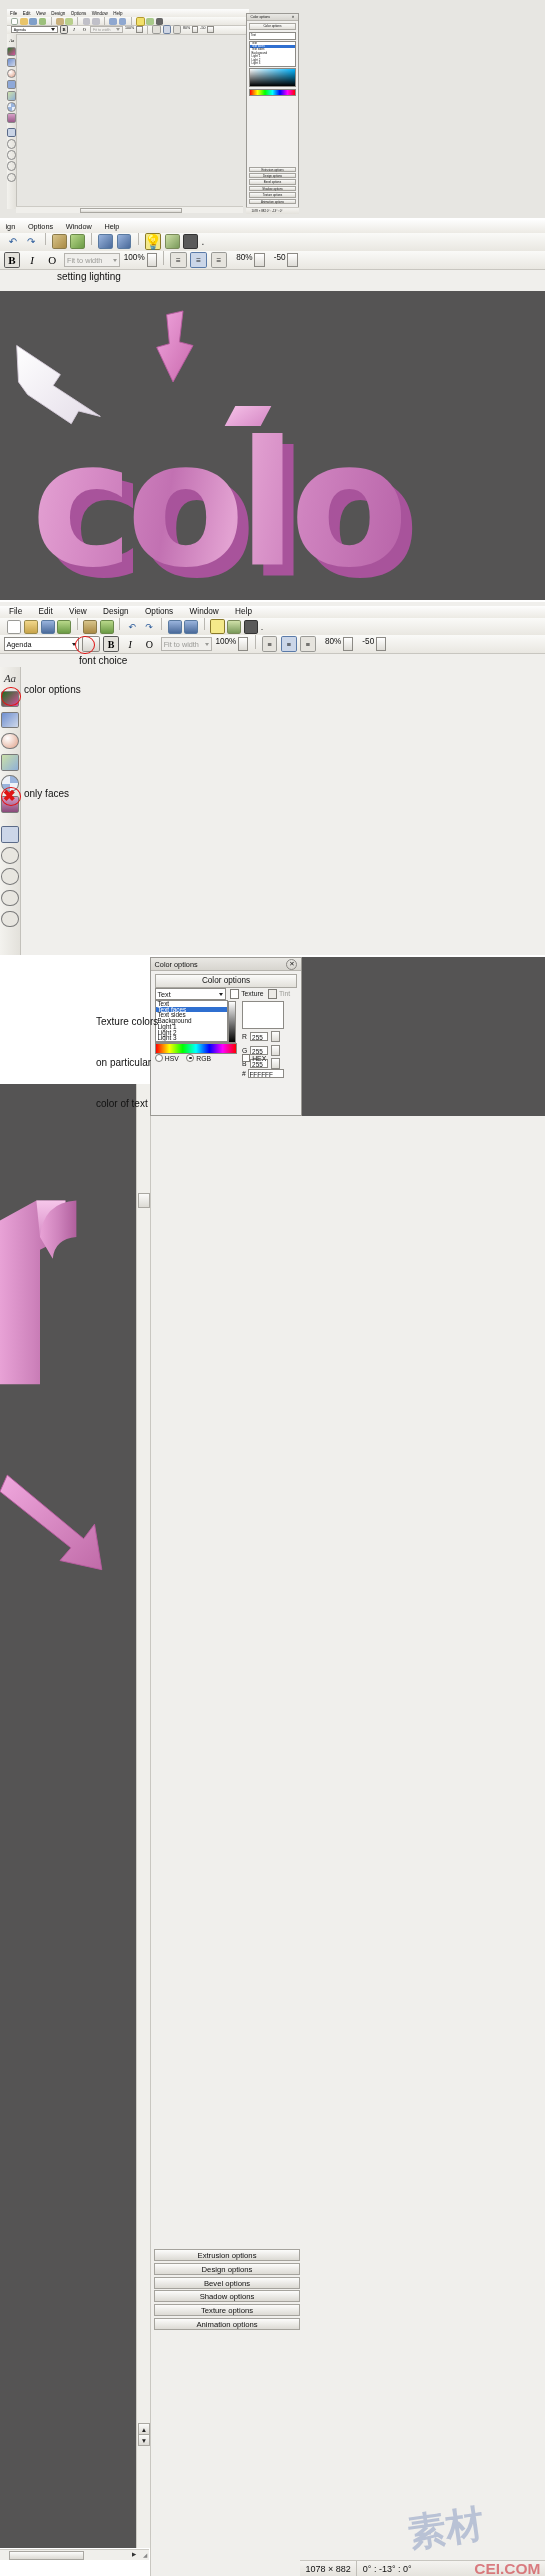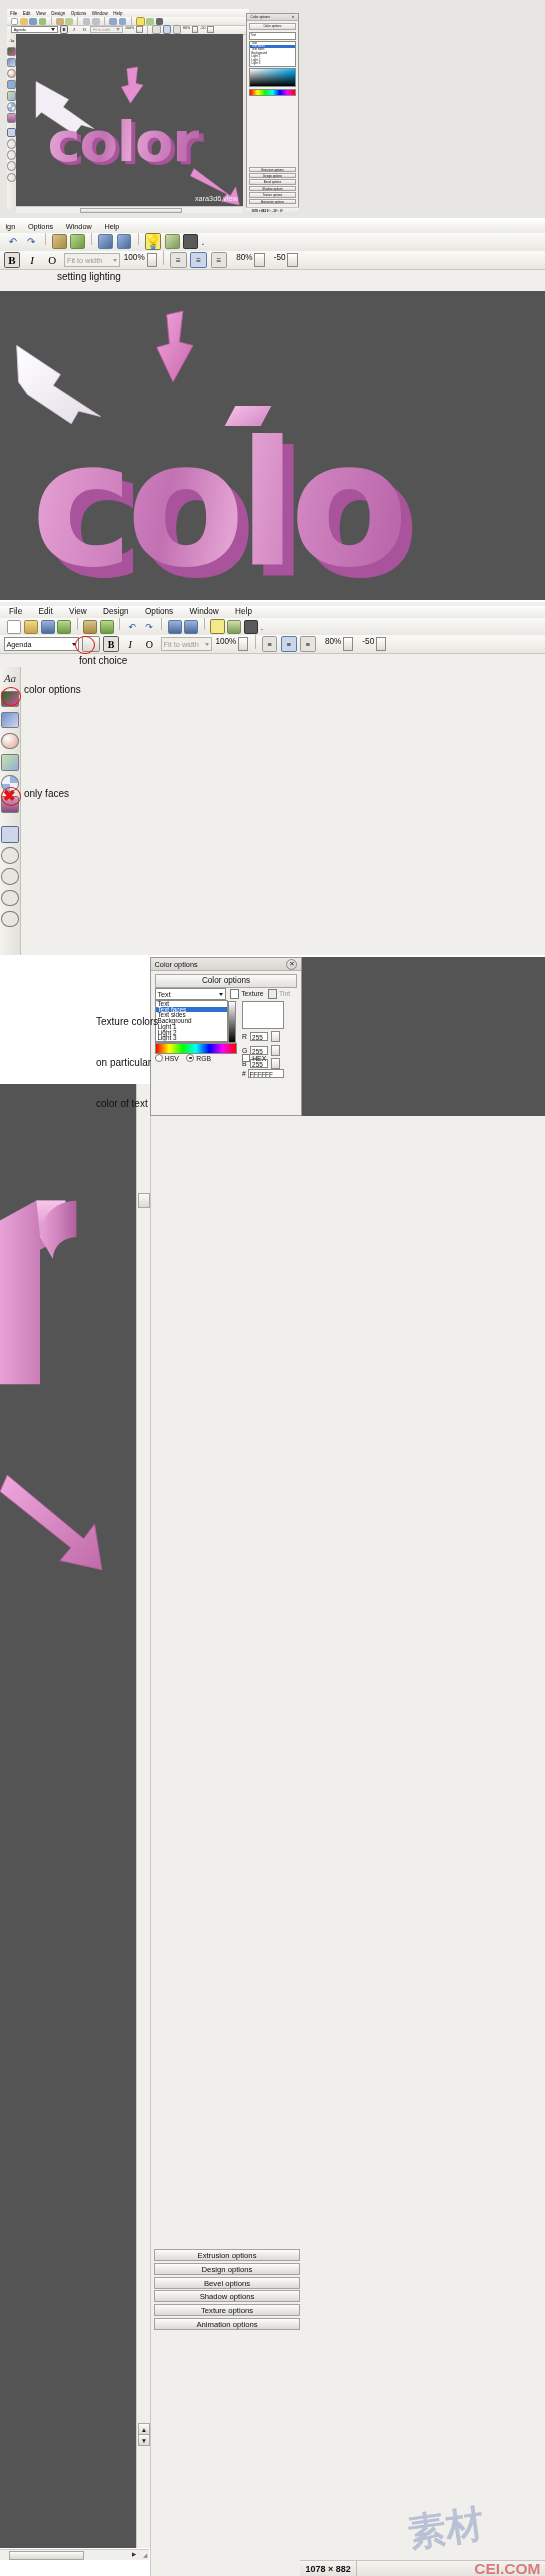--- a/index.html
+++ b/index.html
@@ -46,21 +46,21 @@
   .satbox{border:0.9px solid #8c8a85;background:
       linear-gradient(to top,#000,rgba(0,0,0,0)),
       linear-gradient(to right,#fff,#00b4ff);}
   .huebar{border:0.9px solid #8c8a85;background:linear-gradient(to right,#ff0000,#ffff00,#00ff00,#00ffff,#0000ff,#ff00ff,#ff0000);}
   .swatch{border:0.9px solid #8c8a85;background:#fff;}
   .cb{display:inline-block;border:0.9px solid #7d7b76;background:#fff;vertical-align:middle;}
   .rb{display:inline-block;border:0.9px solid #7d7b76;background:#fff;border-radius:50%;vertical-align:middle;position:relative;}
   .rb.on::after{content:"";position:absolute;left:50%;top:50%;width:2.7px;height:2.7px;margin:-1.4px 0 0 -1.4px;border-radius:50%;background:#222;}
   .txtin{background:#fff;border:0.9px solid #8c8a85;color:#111;box-sizing:border-box;}
   .optbtn{background:linear-gradient(#fcfcfb,#dcdad4);border:0.9px solid #a5a39d;text-align:center;color:#111;box-sizing:border-box;}
-  .statusbar{display:flex;align-items:center;background:linear-gradient(#f4f3f0,#e4e2dc);border-top:0.9px solid #c8c6c0;color:#111;font-weight:bold;}
+  .statusbar{display:flex;align-items:flex-end;background:linear-gradient(#f4f3f0,#e4e2dc);border-top:0.9px solid #c8c6c0;color:#111;}
   .statcell{border-right:0.9px solid #c0beb8;padding:0 5.5px;height:100%;display:flex;align-items:center;}
   .wmark{position:absolute;color:rgba(60,90,160,.30);font-weight:bold;font-family:"Liberation Serif",serif;z-index:60;pointer-events:none;}
   .wmark2{position:absolute;color:rgba(200,30,40,.55);font-weight:bold;font-family:"Liberation Sans",sans-serif;z-index:60;pointer-events:none;}
   .redcirc{position:absolute;border:1.8px solid #e01414;border-radius:50%;z-index:25;}
   .redx{position:absolute;z-index:25;color:#e01414;font-weight:bold;}
 </style>
 </head>
 <body>
 
 <div class="page">
@@ -136,38 +136,20 @@
       <span class="vicon" style="width:7.3px;height:7.3px;background:linear-gradient(135deg,#cfe0a8,#8fb0d8);border:0.9px solid #888;"></span>
       <span class="vicon" style="width:7.3px;height:7.3px;border-radius:50%;background:conic-gradient(#9ab4dd 0 25%,#e8eef8 0 50%,#9ab4dd 0 75%,#e8eef8 0);border:0.9px solid #888;"></span>
       <span class="vicon" style="width:7.3px;height:7.3px;background:linear-gradient(#d8a0c8,#9a5a8a);border:0.9px solid #888;"></span>
       <span class="vicon" style="width:7.3px;height:7.3px;background:#c9d4e6;border:0.9px solid #5a6a88;margin-top:3.6px;"></span>
       <span class="vicon" style="width:7.3px;height:7.3px;border-radius:50%;border:0.9px solid #888;"></span>
       <span class="vicon" style="width:7.3px;height:7.3px;border-radius:50%;border:0.9px solid #888;"></span>
       <span class="vicon" style="width:7.3px;height:7.3px;border-radius:50%;border:0.9px solid #888;"></span>
       <span class="vicon" style="width:7.3px;height:7.3px;border-radius:50%;border:0.9px solid #888;"></span>
     </div>
 
-    <div class="canvas" style="position:absolute;left:16.4px;top:34px;width:227px;height:173px;">
-
-      <svg width="227" height="173" style="position:absolute;left:0;top:0;" viewBox="0 0 250 190">
-        <polygon points="22,52 58,72 52,80 86,104 72,100 64,110 28,86 22,92" fill="#f3edf5" stroke="#d8d0dd" stroke-width="0.5"></polygon>
-      </svg>
-
-      <svg width="227" height="173" style="position:absolute;left:0;top:0;" viewBox="0 0 250 190">
-        <polygon points="122,38 134,36 132,54 140,56 126,76 116,58 124,56" fill="#e58fd0" stroke="#c46fb0" stroke-width="0.5"></polygon>
-      </svg>
-
-      <svg width="227" height="173" style="position:absolute;left:0;top:0;" viewBox="0 0 250 190">
-        <polygon points="196,148 236,178 242,168 246,188 226,184 232,176 192,156" fill="#e58fd0" stroke="#c46fb0" stroke-width="0.5"></polygon>
-      </svg>
-
-      <div class="wordback" style="left:35px;top:78px;font-size:56px;">color</div>
-      <div class="word gradword" style="left:31px;top:75px;font-size:56px;">color</div>
-      <div style="position:absolute;right:5.5px;bottom:4.5px;color:#f0f0f0;font-size:7.3px;z-index:10;">xara3d6 view</div>
-    </div>
 
     <div class="cpanel" style="left:246px;top:12.7px;width:53px;height:195px;">
       <div class="cptitle" style="height:6.4px;font-size:3.3px;">
         <span>Color options</span>
         <span style="font-size:3.6px;">✕</span>
       </div>
       <div class="cpheadbtn" style="margin:1.8px;height:5.5px;font-size:3.1px;line-height:5.5px;">Color options</div>
       <div style="margin:0.9px 1.8px;height:5.5px;background:#fff;border:0.9px solid #8c8a85;font-size:2.9px;color:#111;padding-left:0.9px;">Text</div>
       <div class="listbox" style="margin:0 1.8px;height:24px;font-size:2.9px;line-height:3.4px;">
         <div>Text</div>

